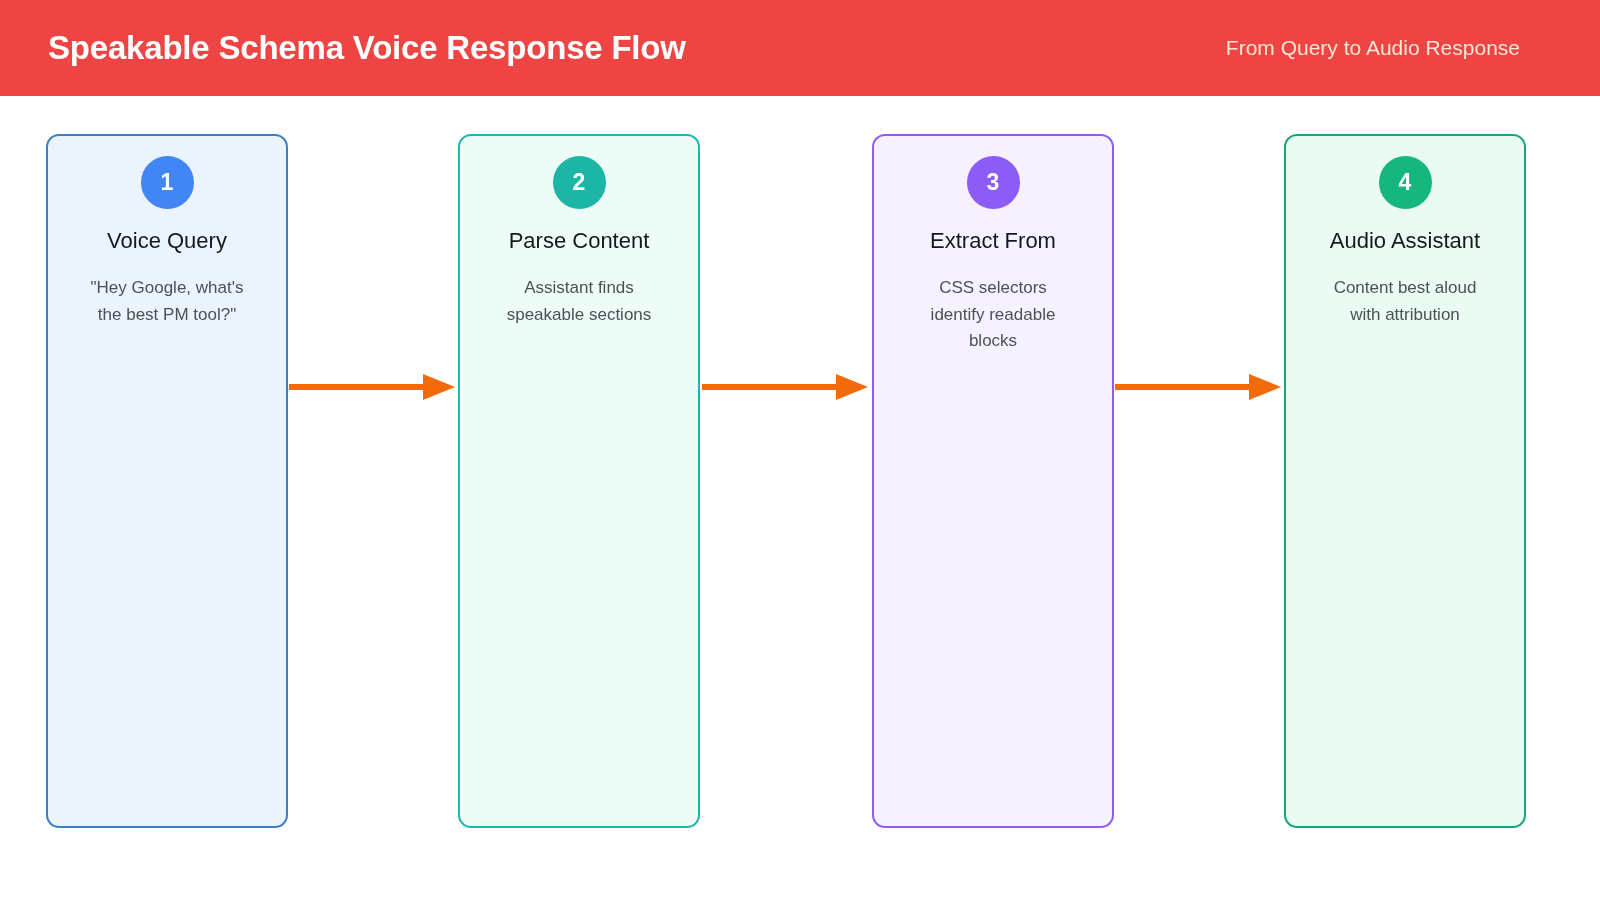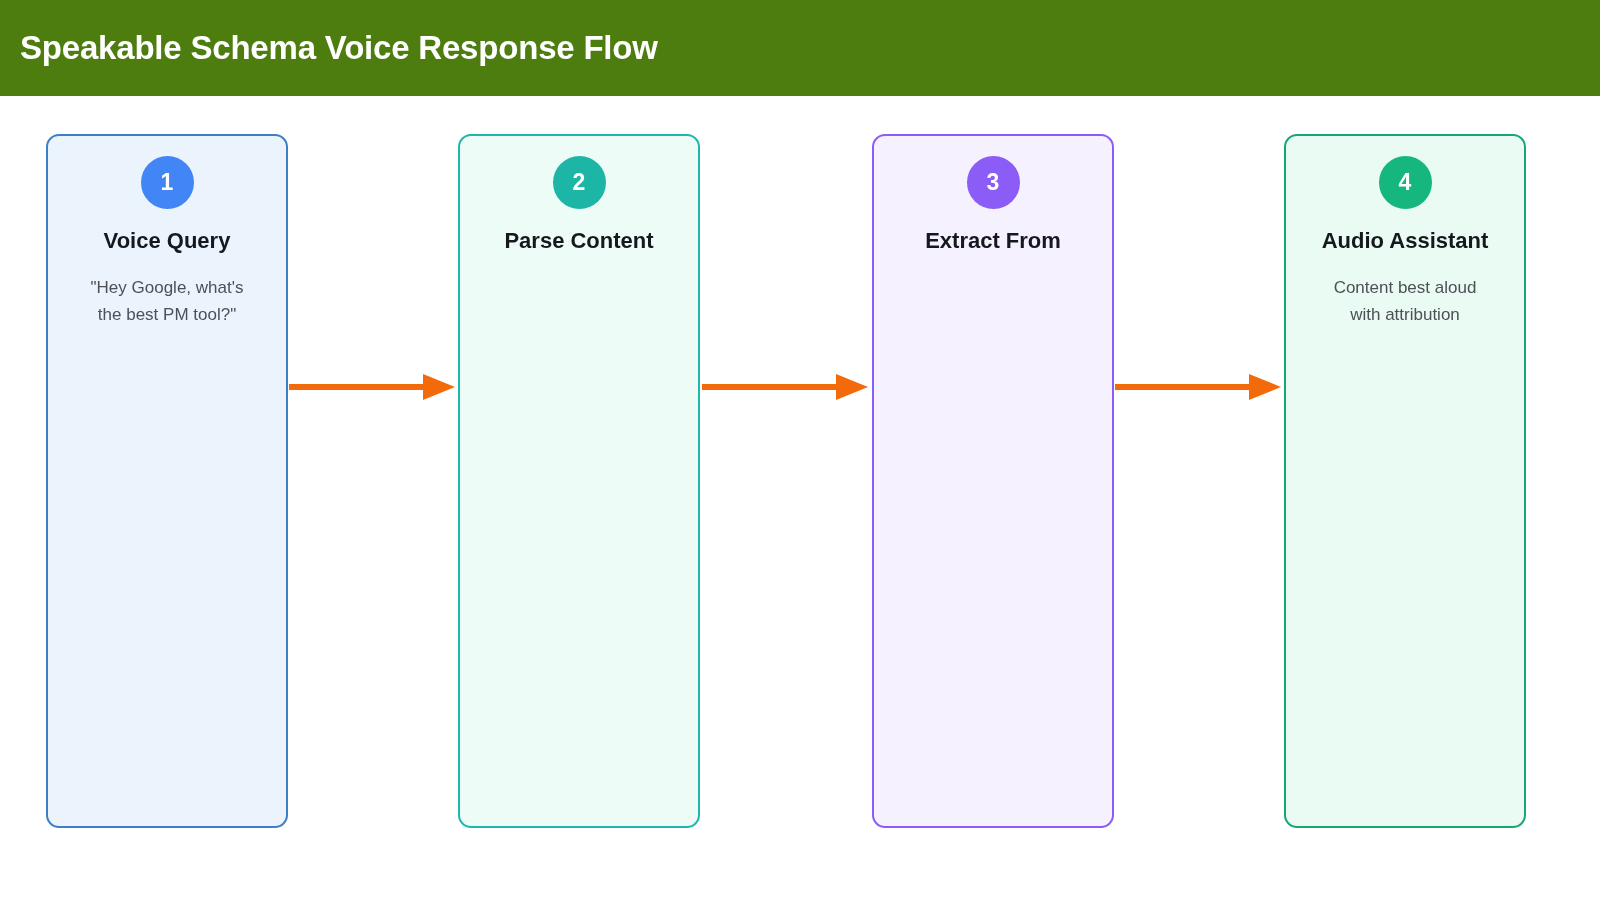--- a/index.html
+++ b/index.html
@@ -14,26 +14,26 @@
     overflow: hidden;
   }
 
   
   .header {
     position: absolute;
     left: 0;
     top: 0;
     width: 1600px;
     height: 96px;
-    background: #4d7c0f;
+    background: #ef4444;
     display: flex;
     align-items: center;
     justify-content: space-between;
     box-sizing: border-box;
-    padding: 0 80px 0 20px;
+    padding: 0 80px 0 48px;
   }
   .header-title {
     color: #ffffff;
     font-size: 33px;
     font-weight: bold;
     letter-spacing: -0.2px;
     white-space: nowrap;
   }
   .header-subtitle {
     color: #FFE6D2;
@@ -82,21 +82,21 @@
     font-weight: bold;
   }
   .badge-1 { background: #4285F4; }
   .badge-2 { background: #1DB5A6; }
   .badge-3 { background: #8B5CF6; }
   .badge-4 { background: #15B77E; }
 
   .card-title {
     margin-top: 19px;
     font-size: 22px;
-    font-weight: bold;
+    font-weight: normal;
     color: #15191E;
     text-align: center;
     line-height: 1.2;
   }
   .card-desc {
     margin-top: 21px;
     font-size: 17px;
     color: #4D5156;
     text-align: center;
     line-height: 1.55;
@@ -112,52 +112,55 @@
   .arrow svg { display: block; }
   .arrow-1 { left: 289px; width: 166px; }
   .arrow-2 { left: 702px; width: 166px; }
   .arrow-3 { left: 1115px; width: 166px; }
 </style>
 </head>
 <body>
 
 <div class="header">
   <div class="header-title">Speakable Schema Voice Response Flow</div>
+  <div class="header-subtitle">From Query to Audio Response</div>
 </div>
 
 <div class="flow">
 
   <div class="card card-1">
     <div class="badge badge-1">1</div>
     <div class="card-title">Voice Query</div>
     <div class="card-desc">"Hey Google, what's the best PM tool?"</div>
   </div>
 
   <div class="arrow arrow-1">
     <svg width="166" height="30" viewBox="0 0 166 30">
       <line x1="0" y1="15" x2="138" y2="15" stroke="#F26A09" stroke-width="6"></line>
       <polygon points="134,2 166,15 134,28" fill="#F26A09"></polygon>
     </svg>
   </div>
 
   <div class="card card-2">
     <div class="badge badge-2">2</div>
     <div class="card-title">Parse Content</div>
+    <div class="card-desc">Assistant finds speakable sections</div>
   </div>
 
   <div class="arrow arrow-2">
     <svg width="166" height="30" viewBox="0 0 166 30">
       <line x1="0" y1="15" x2="138" y2="15" stroke="#F26A09" stroke-width="6"></line>
       <polygon points="134,2 166,15 134,28" fill="#F26A09"></polygon>
     </svg>
   </div>
 
   <div class="card card-3">
     <div class="badge badge-3">3</div>
     <div class="card-title">Extract From</div>
+    <div class="card-desc">CSS selectors identify readable blocks</div>
   </div>
 
   <div class="arrow arrow-3">
     <svg width="166" height="30" viewBox="0 0 166 30">
       <line x1="0" y1="15" x2="138" y2="15" stroke="#F26A09" stroke-width="6"></line>
       <polygon points="134,2 166,15 134,28" fill="#F26A09"></polygon>
     </svg>
   </div>
 
   <div class="card card-4">

